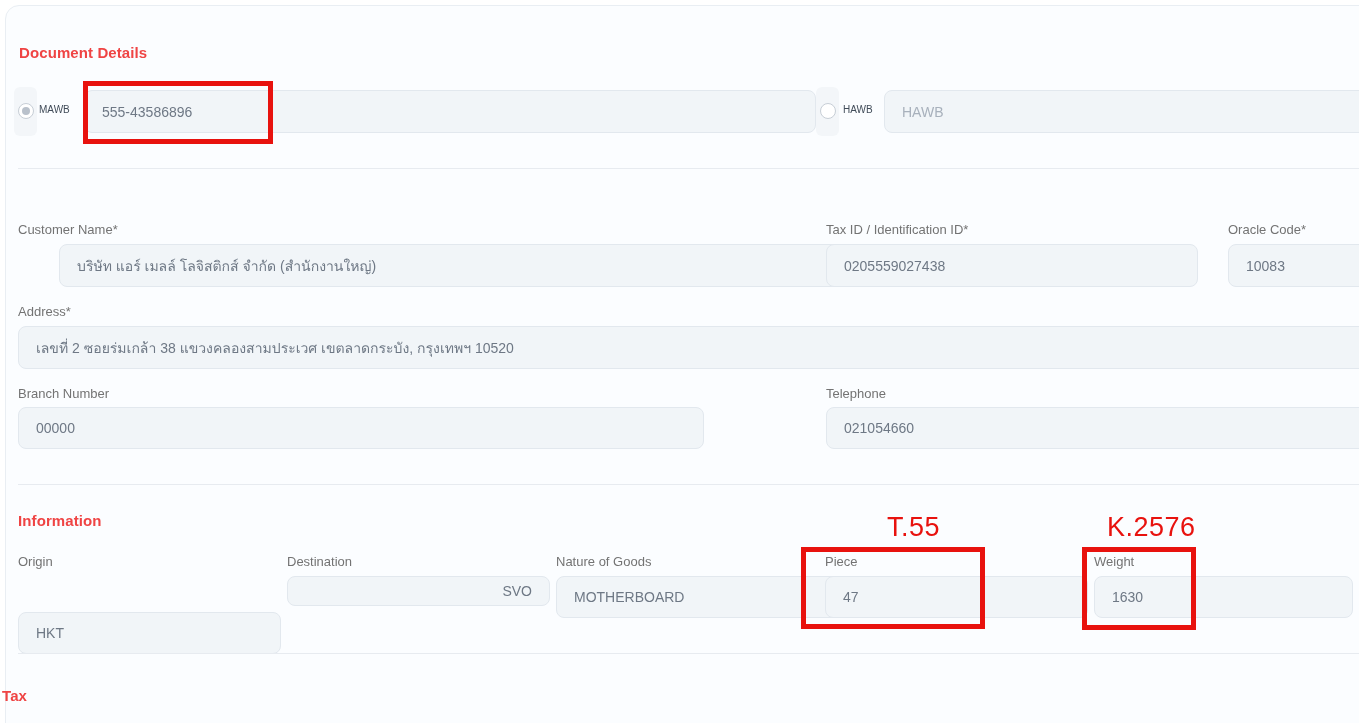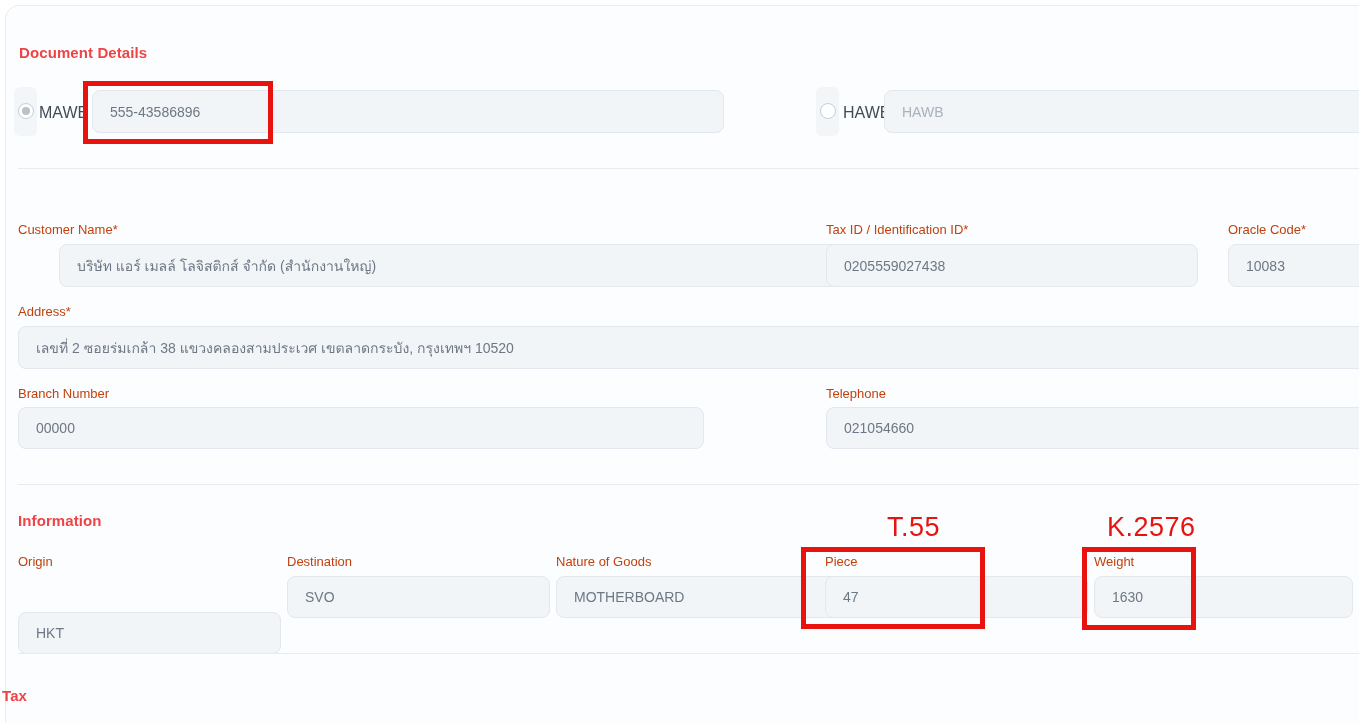--- a/index.html
+++ b/index.html
@@ -8,21 +8,21 @@
     background:#ffffff;font-family:"Liberation Sans",sans-serif;
   }
   .card{
     position:absolute;left:5px;top:5px;width:1575px;height:790px;
     background:#fbfdff;border:1px solid #e9eef3;border-radius:14px;
   }
   .hdg{
     position:absolute;font-size:15px;font-weight:bold;color:#ef4444;letter-spacing:.1px;
   }
   .lbl{
-    position:absolute;font-size:13px;color:#c2410c;
+    position:absolute;font-size:13px;color:#737373;
   }
   .inp{
     position:absolute;box-sizing:border-box;height:43px;
     background:#f1f5f8;border:1px solid #e2e8ee;border-radius:8px;
     font-family:"Liberation Sans",sans-serif;font-size:14px;color:#6e7885;
     padding:0 17px;outline:none;
   }
   .inp::placeholder{color:#a8b1bc;opacity:1;}
   .divider{
     position:absolute;height:1px;background:#e7ebf0;width:1545px;left:18px;
@@ -32,42 +32,42 @@
   }
   .radio{
     position:absolute;width:16px;height:16px;box-sizing:border-box;border-radius:50%;
     border:1px solid #c7ced6;background:#ffffff;
   }
   .radio.checked::after{
     content:"";position:absolute;left:3px;top:3px;width:8px;height:8px;border-radius:50%;
     background:#b9c1cb;
   }
   .radio-lbl{
-    position:absolute;font-size:16px;color:#414c59;
+    position:absolute;font-size:10px;color:#414c59;
   }
   .annobox{
     position:absolute;box-sizing:border-box;border:5px solid var(--annotation-red,#e8120e);
     pointer-events:none;z-index:50;
   }
   .note{
     position:absolute;color:var(--annotation-red,#e8120e);font-size:27px;z-index:50;
     pointer-events:none;letter-spacing:.5px;
   }
 </style>
 </head>
 <body>
 
 <div class="card"></div>
 
 <div class="hdg" style="left:19px;top:44px;">Document Details</div>
 
 <div class="radio-bg" style="left:14px;top:87px;"></div>
 <div class="radio checked" style="left:18px;top:103px;"></div>
 <div class="radio-lbl" style="left:39px;top:104px;">MAWB</div>
-<input class="inp" style="left: 92px; top: 90px; width: 632px;" value="555-43586896">
+<input class="inp" style="left: 84px; top: 90px; width: 732px;" value="555-43586896">
 
 <div class="radio-bg" style="left:816px;top:87px;"></div>
 <div class="radio" style="left:820px;top:103px;"></div>
 <div class="radio-lbl" style="left:843px;top:104px;">HAWB</div>
 <input class="inp" style="left: 884px; top: 90px; width: 680px;" placeholder="HAWB">
 
 <div class="divider" style="top:168px;"></div>
 
 <div class="lbl" style="left:18px;top:222px;">Customer Name*</div>
 <input class="inp" style="left: 18px; top: 244px; width: 798px; margin-left: 41px;" value="บริษัท แอร์ เมลล์ โลจิสติกส์ จำกัด (สำนักงานใหญ่)">
@@ -88,21 +88,21 @@
 <input class="inp" style="left: 826px; top: 407px; width: 737px; height: 42px;" value="021054660">
 
 <div class="divider" style="top:484px;"></div>
 
 <div class="hdg" style="left:18px;top:512px;">Information</div>
 
 <div class="lbl" style="left:18px;top:554px;">Origin</div>
 <input class="inp" style="left: 18px; top: 576px; width: 263px; height: 42px; margin-top: 36px;" value="HKT">
 
 <div class="lbl" style="left:287px;top:554px;">Destination</div>
-<input class="inp" style="left: 287px; top: 576px; width: 263px; height: 42px;" value="SVO">
+<input class="inp" style="left: 287px; top: 576px; width: 263px; height: 30px; text-align: right;" value="SVO">
 
 <div class="lbl" style="left:556px;top:554px;">Nature of Goods</div>
 <input class="inp" style="left: 556px; top: 576px; width: 315px; height: 42px;" value="MOTHERBOARD">
 
 <div class="lbl" style="left:825px;top:554px;text-align:right;">Piece</div>
 <input class="inp" style="left: 825px; top: 576px; width: 263px; height: 42px;" value="47">
 
 <div class="lbl" style="left:1094px;top:554px;">Weight</div>
 <input class="inp" style="left: 1094px; top: 576px; width: 259px; height: 42px;" value="1630">
 

